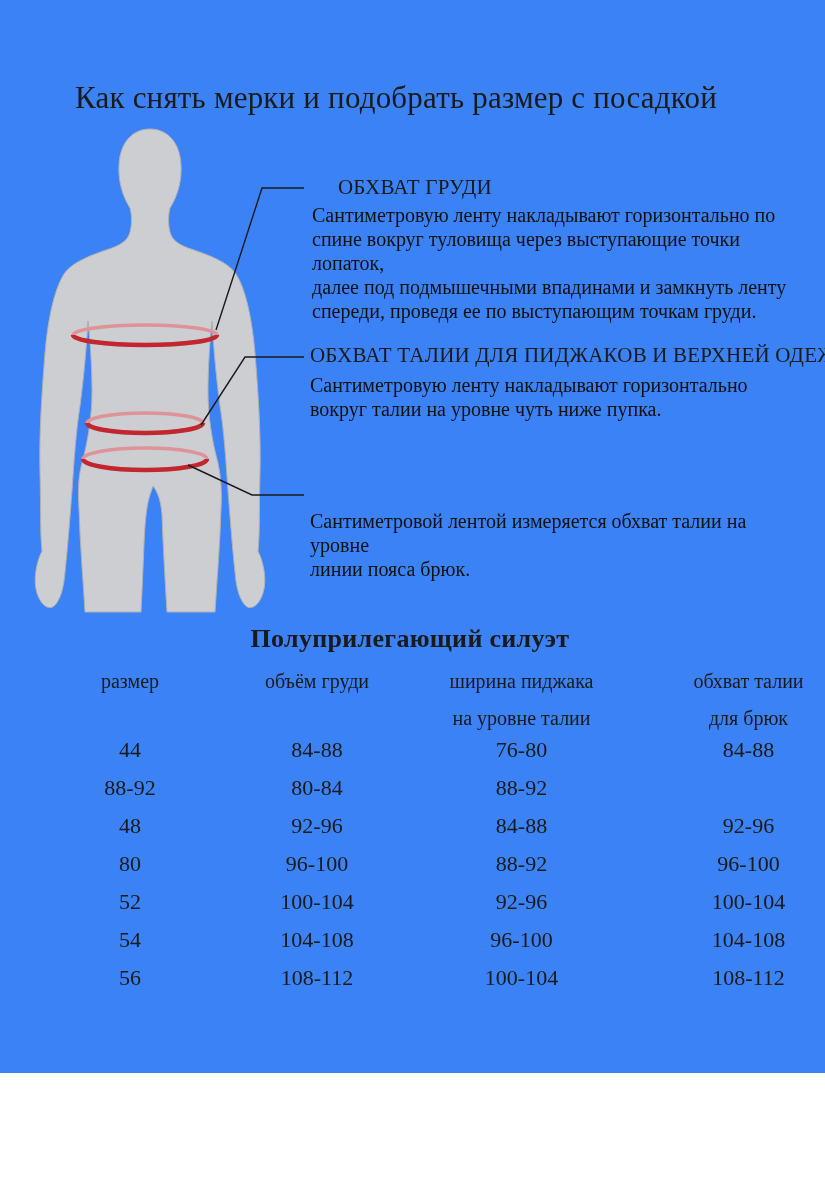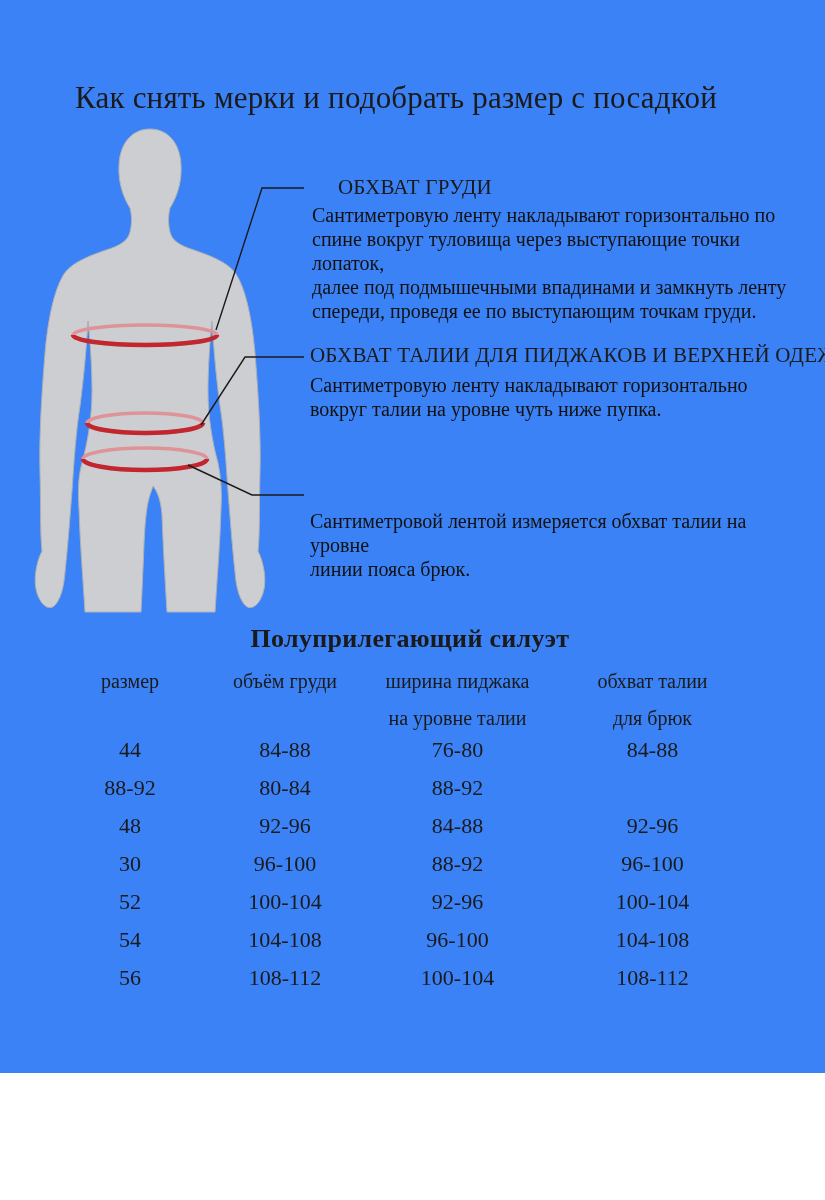--- a/index.html
+++ b/index.html
@@ -24,20 +24,21 @@
   #sec2-b { left:310px; top:373px; width:450px; }
   #sec3-h { left:310px; top:482px; }
   #sec3-b { left:310px; top:509px; width:480px; }
   .table-title {
     position:absolute; left:60px; top:612px; width:700px; text-align:center;
     font-size:26px; font-weight:700; letter-spacing:0.3px;margin-top:12px;
   }
   .thead-line, .trow {
     position:absolute; left:60px; width:700px; display:grid;
     grid-template-columns:140px 170px 175px 215px;
+    gap:32px;
   }
   .thead-line .cell { text-align:center; font-size:20px; line-height:37px; height:37px; }
   .trow .cell { text-align:center; font-size:22px; line-height:38px; height:38px; }
   #thead1 { top:663px; }
   #thead2 { top:700px; }
 </style>
 </head>
 <body>
 
 <div class="page">
@@ -152,21 +153,21 @@
     <div class="cell">80-84</div>
     <div class="cell">88-92</div>
   </div>
   <div class="trow" style="top:807px">
     <div class="cell">48</div>
     <div class="cell">92-96</div>
     <div class="cell">84-88</div>
     <div class="cell">92-96</div>
   </div>
   <div class="trow" style="top:845px">
-    <div class="cell">30</div>
+    <div class="cell">80</div>
     <div class="cell">96-100</div>
     <div class="cell">88-92</div>
     <div class="cell">96-100</div>
   </div>
   <div class="trow" style="top:883px">
     <div class="cell">52</div>
     <div class="cell">100-104</div>
     <div class="cell">92-96</div>
     <div class="cell">100-104</div>
   </div>

